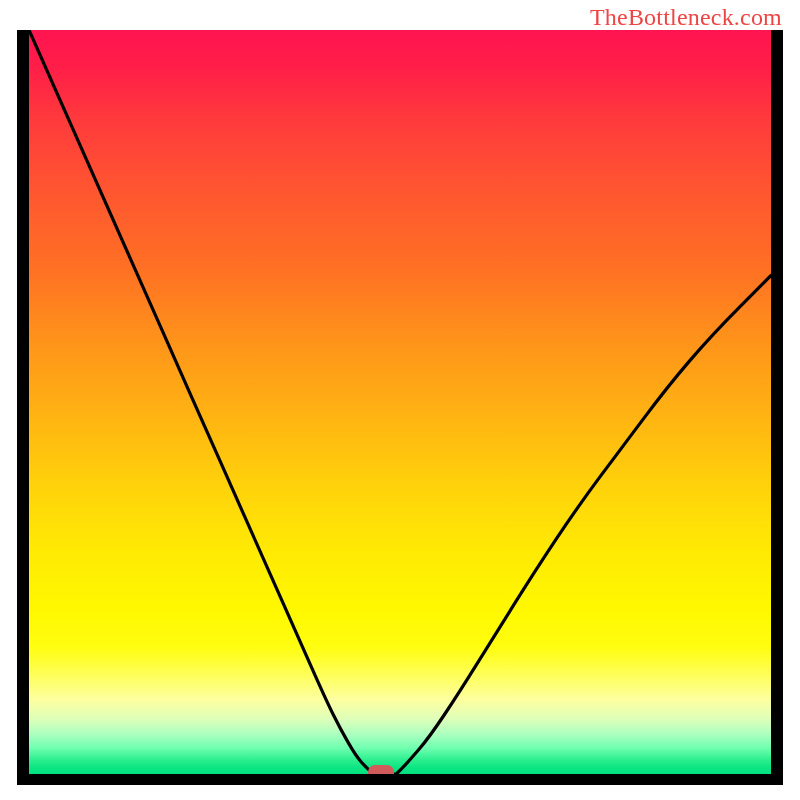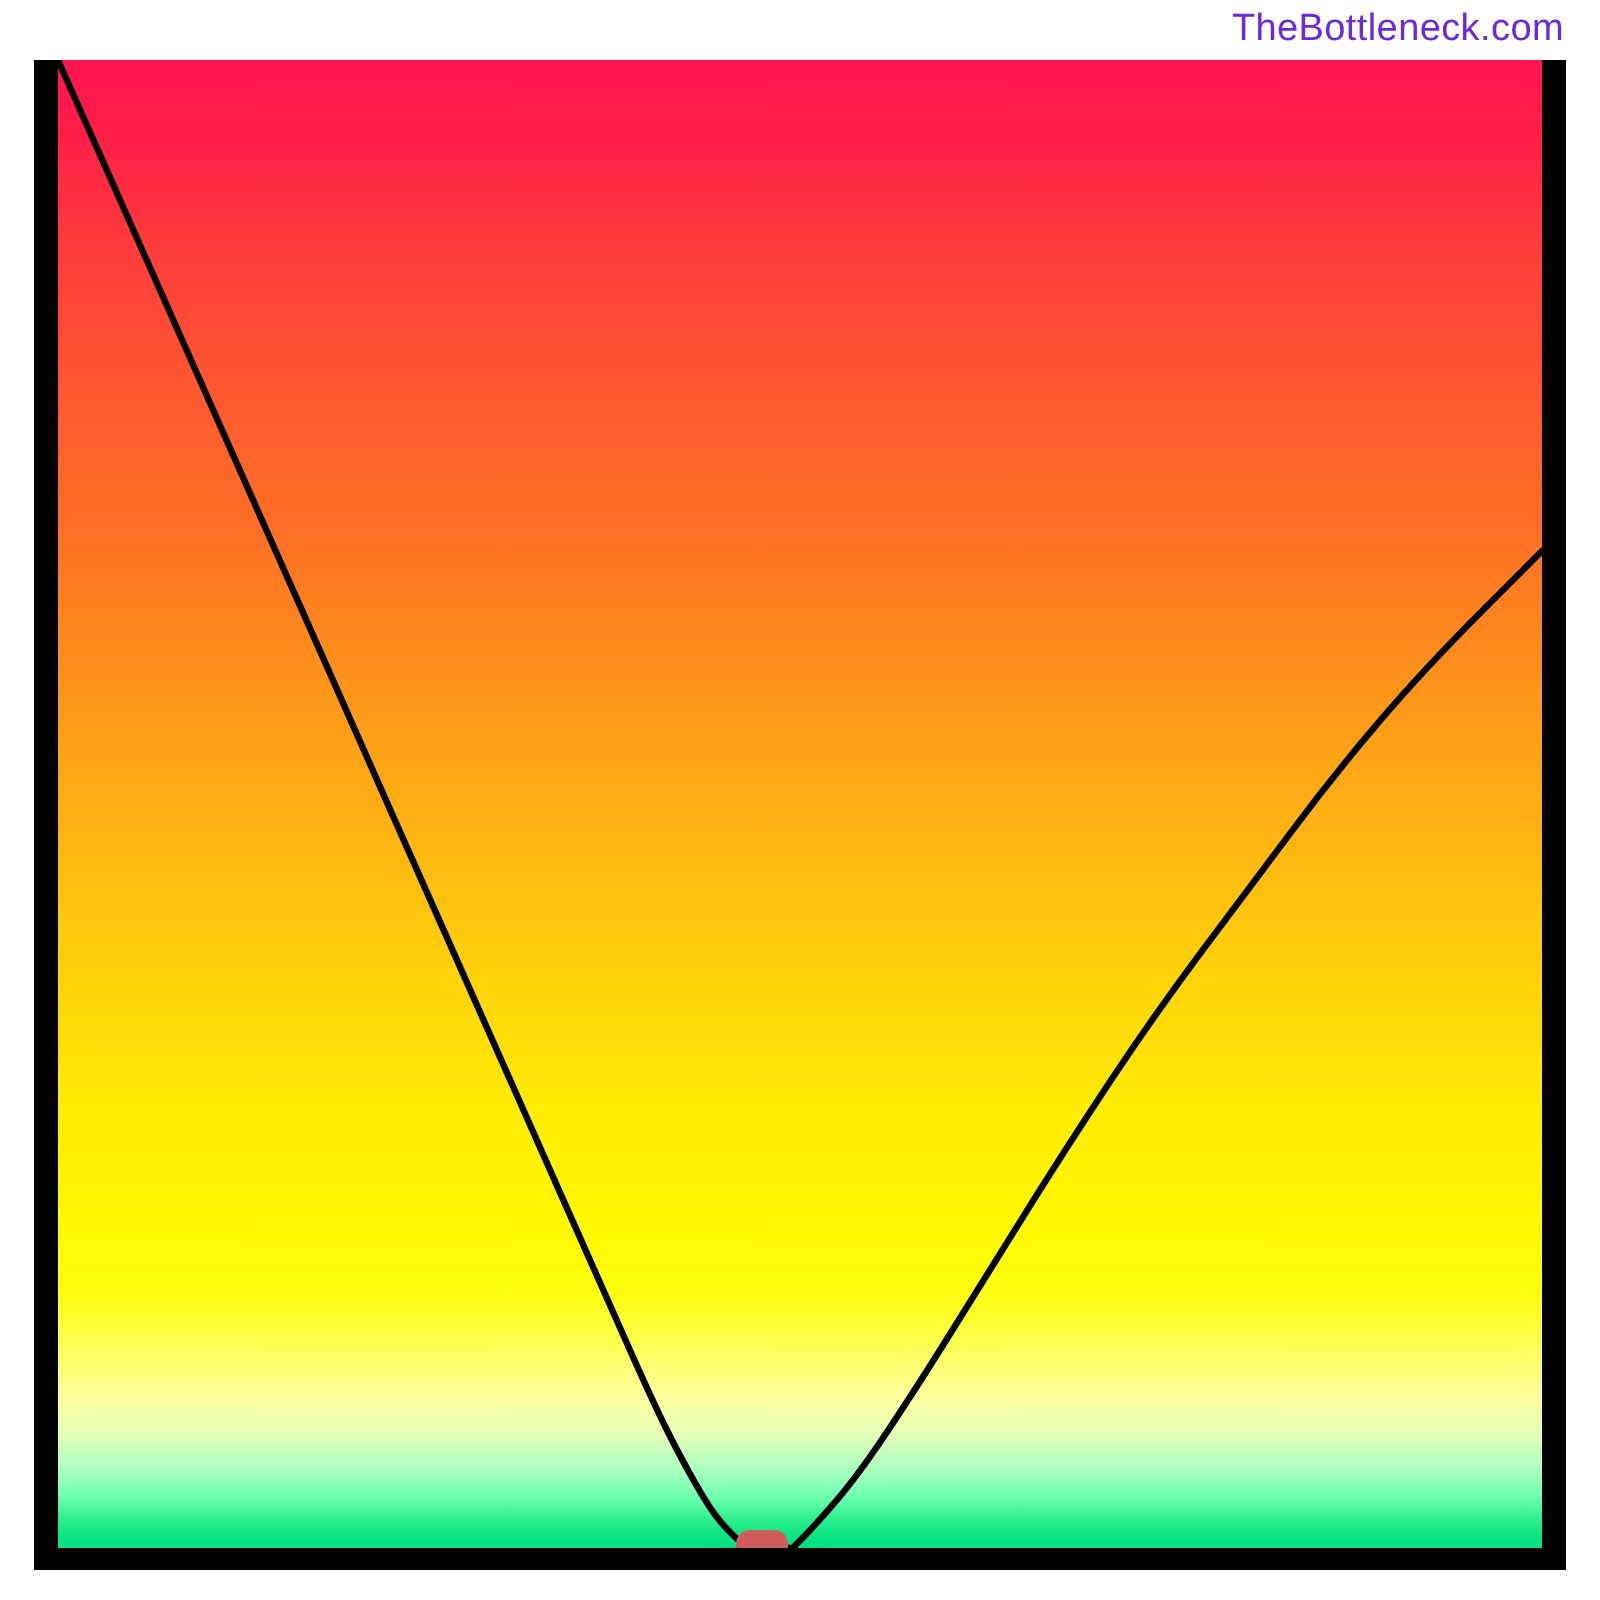--- a/index.html
+++ b/index.html
@@ -8,23 +8,23 @@
     background: #ffffff;
     width: 800px;
     height: 800px;
     overflow: hidden;
     position: relative;
   }
   .watermark {
     position: absolute;
     top: 4px;
     right: 18px;
-    font-family: Liberation Sans, sans-serif;
-    font-size: 19px;
-    color: #6d28d9;
+    font-family: Liberation Serif, serif;
+    font-size: 24px;
+    color: #ef4444;
     font-weight: 500;
     letter-spacing: 0.2px;
     z-index: 10;
   }
   .plot-frame {
     position: absolute;
     left: 17px;
     top: 30px;
     width: 766px;
     height: 755px;

